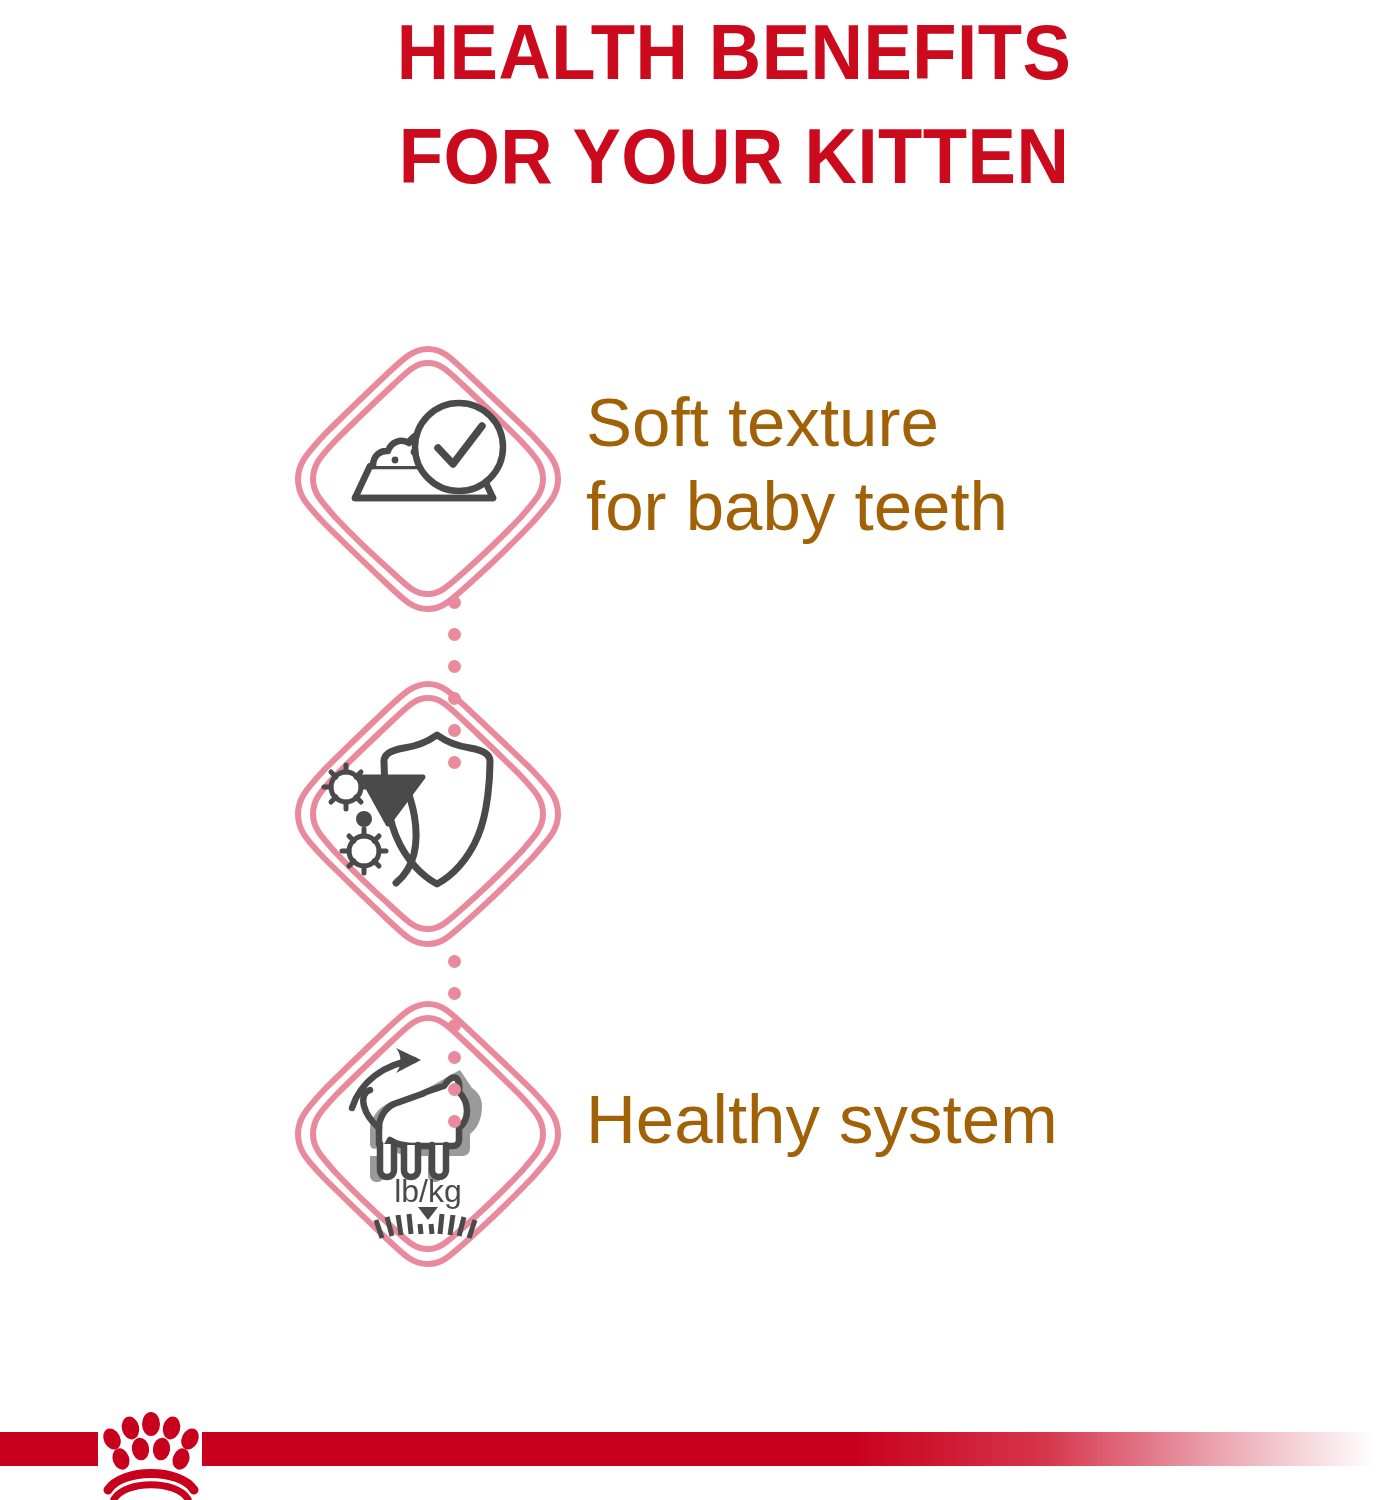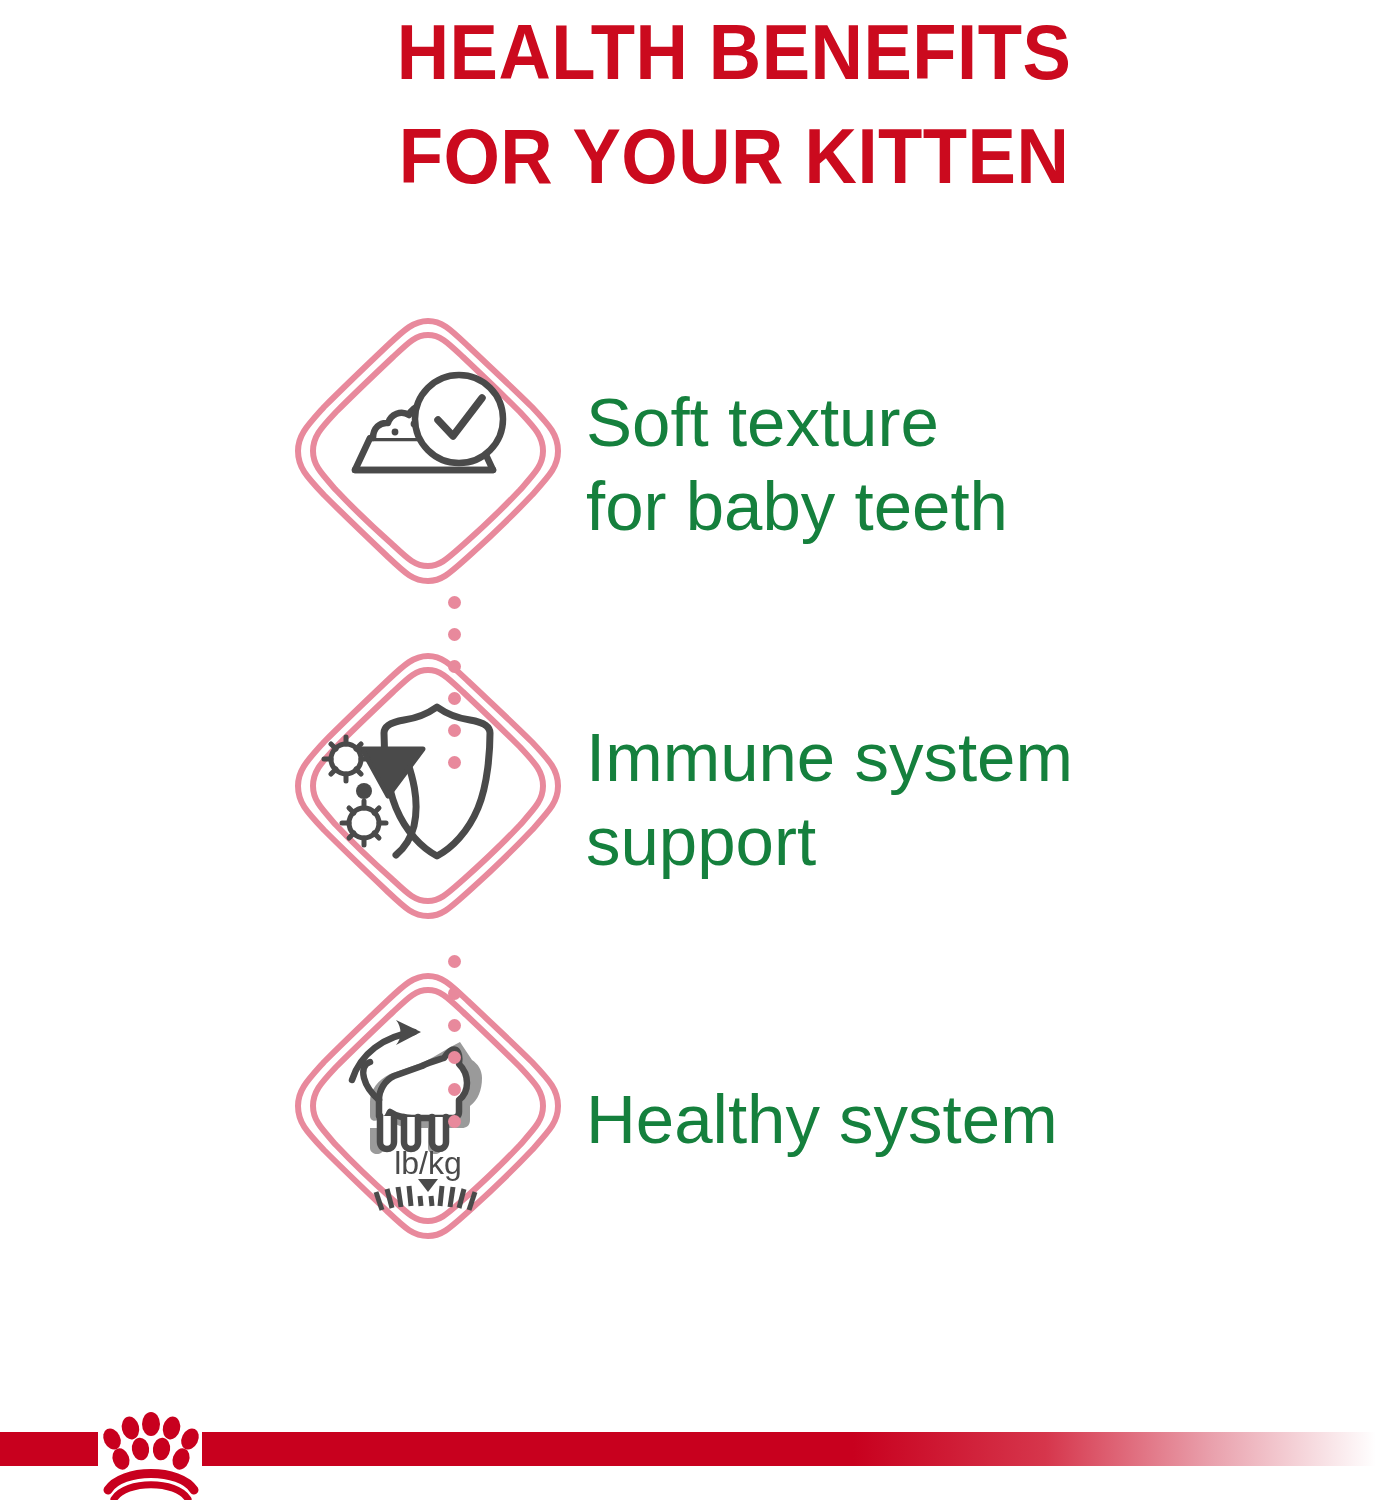--- a/index.html
+++ b/index.html
@@ -53,28 +53,28 @@
   .benefit-row.r2 { height: 340px; }
   .benefit-row.r3 { height: 300px; }
 
   .icon-slot {
     position: relative;
     width: 300px;
     margin-left: 278px;
     height: 300px;
     flex: 0 0 auto;
     display: flex;
-    align-items: flex-start;
+    align-items: flex-end;
     justify-content: center;
   }
   .icon-slot svg { display: block; overflow: visible; }
 
   .benefit-text {
     flex: 1 1 auto;
-    color: #15803d;
+    color: #a16207;
     font-family: "Liberation Sans Narrow", "Liberation Sans", sans-serif;
     font-size: 69px;
     line-height: 84px;
     font-weight: 400;
     padding-left: 8px;
     max-width: 700px;
     white-space: pre-line;
   }
 
   
@@ -219,22 +219,20 @@
 
         <g stroke="#4A4A4A" stroke-width="5" stroke-linecap="round" fill="#ffffff">
           <circle cx="72" cy="173" r="15"></circle>
           <path d="M72 151 L72 158 M72 188 L72 195 M50 173 L57 173 M87 173 L94 173
                    M57 158 L62 163 M82 183 L87 188 M57 188 L62 183 M82 163 L87 158"></path>
         </g>
 
         <circle cx="72" cy="141" r="8" fill="#4A4A4A"></circle>
       </svg>
     </div>
-    <div class="benefit-text">Immune system
-support</div>
   </div>
 
   <div class="benefit-row r3">
     <div class="icon-slot">
       <svg width="272" height="272" viewBox="0 0 272 272" aria-hidden="true">
         <g fill="none" stroke="#E8899C" stroke-width="6" stroke-linecap="round" stroke-linejoin="round">
           <path d="M136 6 C150 6 158 14 176 31 C196 50 222 74 240 92
                    C258 111 266 120 266 136 C266 152 257 161 240 180
                    C222 199 197 223 177 241 C158 258 150 266 136 266
                    C121 266 113 258 95 241 C75 222 50 198 32 180

